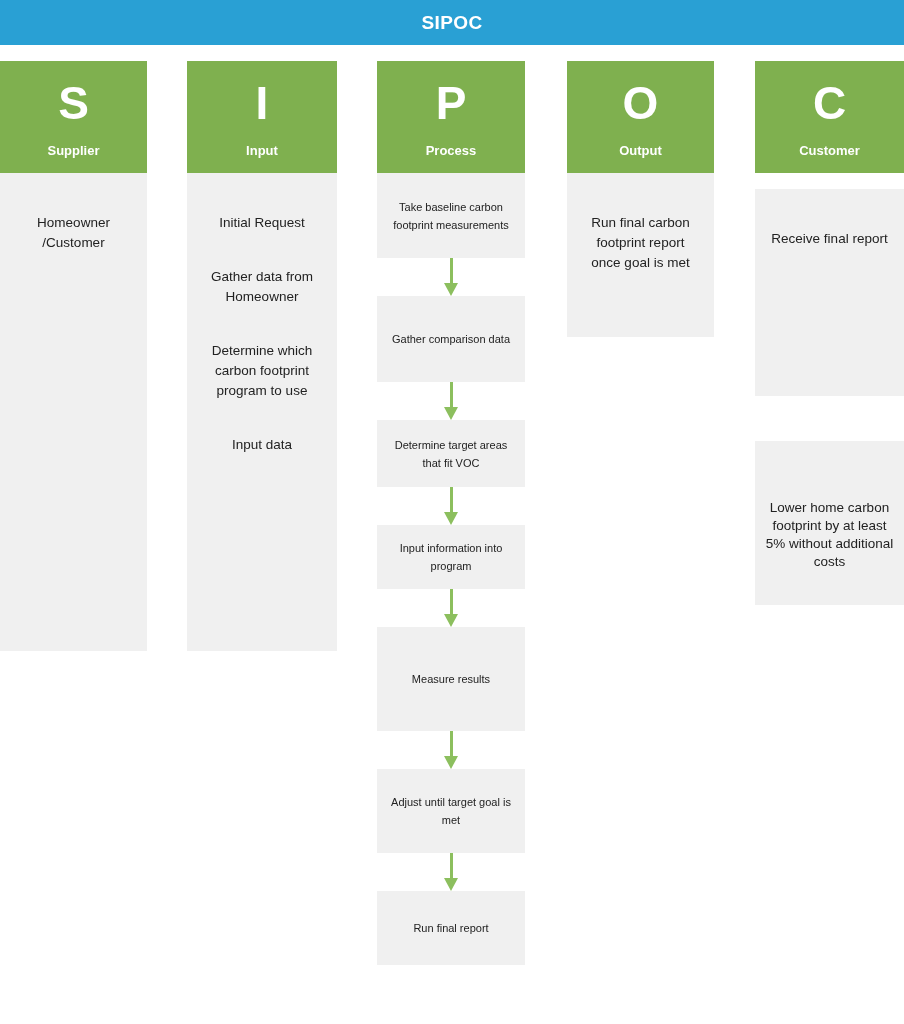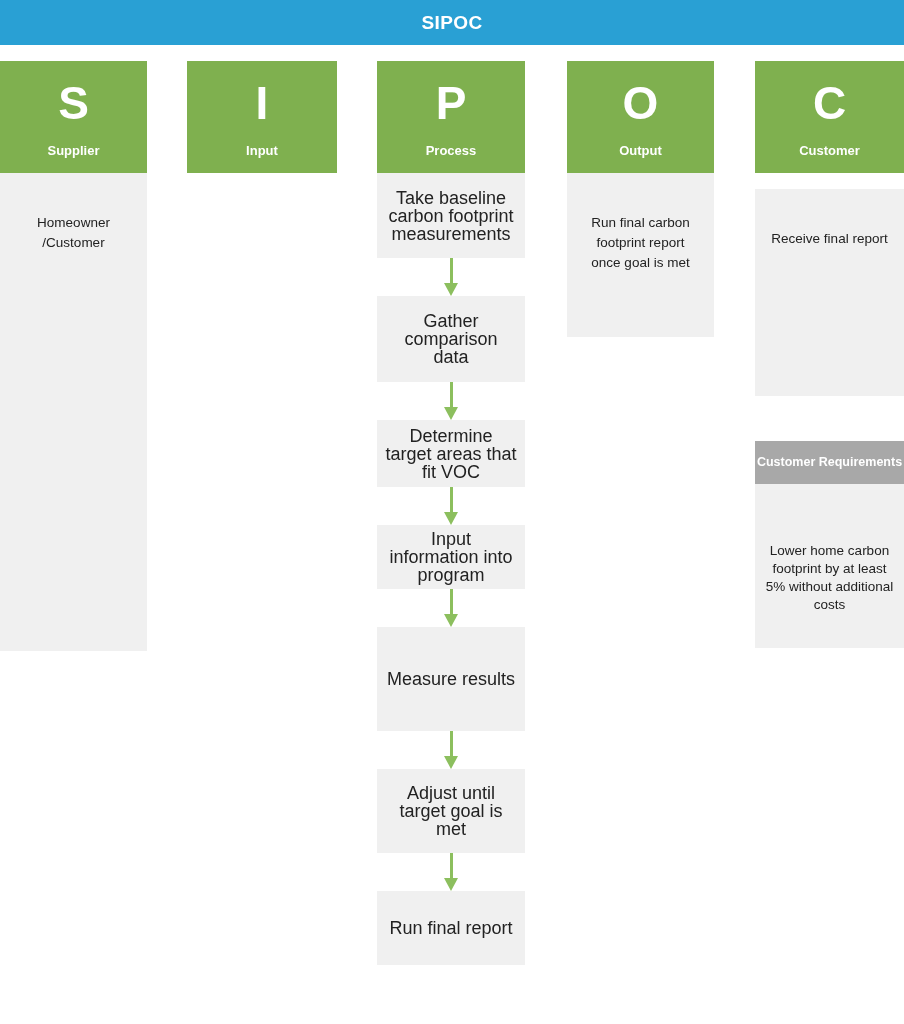--- a/index.html
+++ b/index.html
@@ -57,21 +57,21 @@
   #col-output{left:567px;width:147px;}
   #col-output .col-body{height:164px;}
   #col-customer{left:755px;width:149px;}
   #col-customer .col-body{height:207px;margin-top:16px;}
 
   
   .flow{position:absolute;left:377px;top:173px;width:148px;}
   .flow-box{
     background:#f0f0f0;
     color:#222222;
-    font-size:18px;line-height:18px;
+    font-size:11px;line-height:18px;
     display:flex;align-items:center;justify-content:center;
     text-align:center;
     box-sizing:border-box;padding:0 8px;
   }
   .arrow{
     height:38px;position:relative;
   }
   .arrow .shaft{
     position:absolute;left:50%;top:0;margin-left:-1.5px;
     width:3px;height:27px;background:#8cbf5e;
@@ -117,20 +117,26 @@
       <div class="col-item">Homeowner
 /Customer</div>
     </div>
   </div>
 
   <div class="col" id="col-input">
     <div class="col-head">
       <div class="col-letter">I</div>
       <div class="col-label">Input</div>
     </div>
+    <div class="col-body">
+      <div class="col-item">Initial Request</div>
+      <div class="col-item">Gather data from Homeowner</div>
+      <div class="col-item">Determine which carbon footprint program to use</div>
+      <div class="col-item">Input data</div>
+    </div>
   </div>
 
   <div class="col" id="col-process">
     <div class="col-head">
       <div class="col-letter">P</div>
       <div class="col-label">Process</div>
     </div>
   </div>
 
   <div class="flow">
@@ -181,17 +187,16 @@
     <div class="col-head">
       <div class="col-letter">C</div>
       <div class="col-label">Customer</div>
     </div>
     <div class="col-body">
       <div class="col-item">Receive final report</div>
     </div>
   </div>
 
   <div class="cr">
-    <div class="cr-head">Customer Requirements</div>
     <div class="cr-body">Lower home carbon footprint by at least 5% without additional costs</div>
   </div>
 
 </div>
 
 </body></html>

